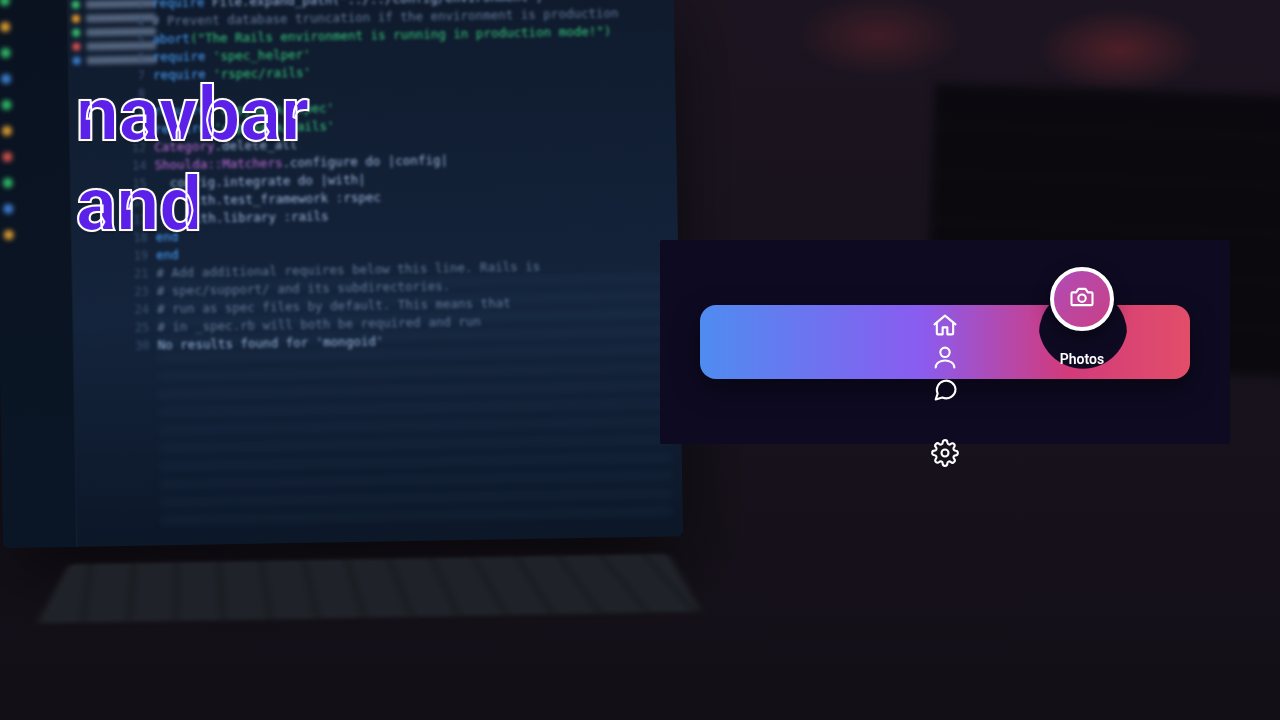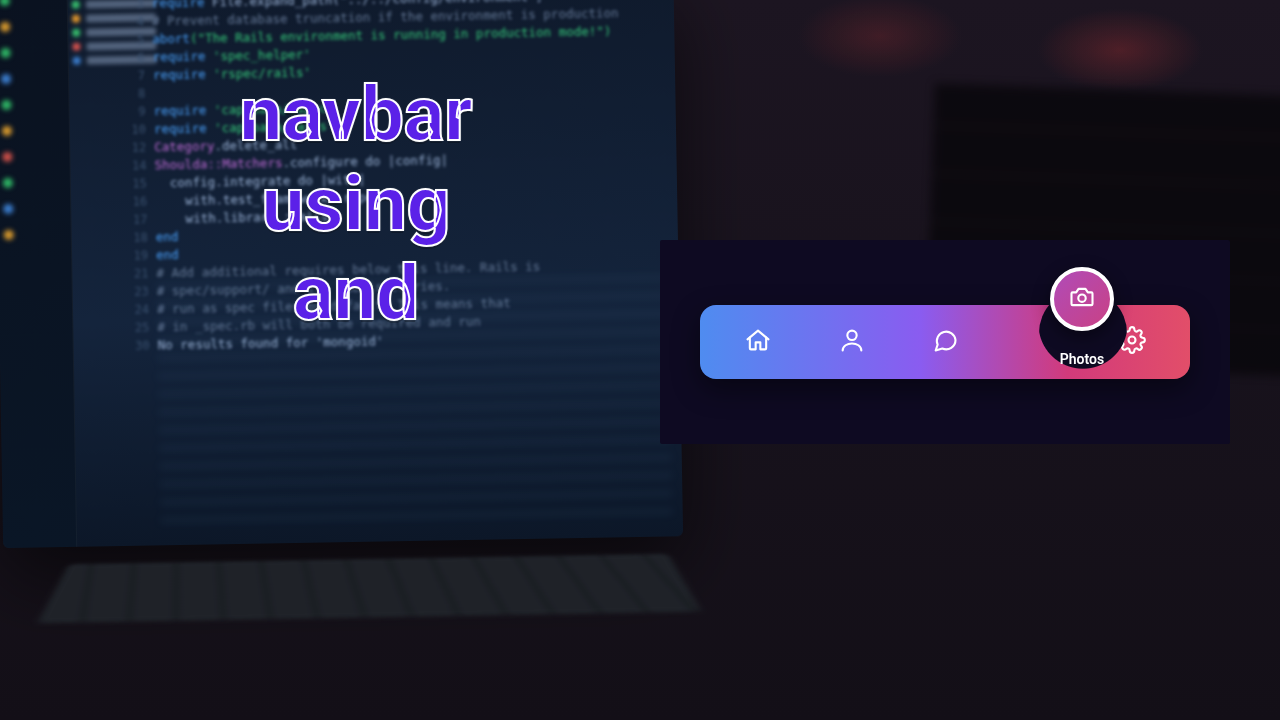--- a/index.html
+++ b/index.html
@@ -155,21 +155,20 @@
     top: 70px;
     width: 560px;
     font-weight: 800;
     font-size: 76px;
     line-height: 1.18;
     color: #5b21e8;
     -webkit-text-stroke: 2px #ffffff;
     text-shadow:
       0 0 2px #ffffff,
       0 3px 0 rgba(0,0,0,.25);
-    text-align: center;
     letter-spacing: 0px;
   }
 
   
   .demo-card {
     position: absolute;
     left: 660px;
     top: 240px;
     width: 570px;
     height: 204px;
@@ -183,20 +182,21 @@
     position: relative;
     width: 490px;
     height: 74px;
     border-radius: 16px;
     background: linear-gradient(90deg, #4f8cf0 0%, #8a5cf0 45%, #d23a7b 75%, #e24e69 100%);
     display: flex;
     align-items: center;
     justify-content: space-between;
     padding: 6px 28px;
     box-shadow: 0 10px 28px rgba(0,0,0,.45);
+    flex-direction: column;
   }
   .nav-item {
     width: 60px;
     display: flex;
     flex-direction: column;
     align-items: center;
     justify-content: center;
     gap: 6px;
     color: #ffffff;
     cursor: pointer;
@@ -346,21 +346,20 @@
     <div class="code" id="codeblock"><div><span class="tk-kw">require</span><span class="tk-sym"> File.expand_path("../../config/environment",</span></div><div><span class="tk-cmt"># Prevent database truncation if the environment is production</span></div><div><span class="tk-kw">abort</span><span class="tk-str">("The Rails environment is running in production mode!")</span></div><div><span class="tk-kw">require</span><span class="tk-str"> 'spec_helper'</span></div><div><span class="tk-kw">require</span><span class="tk-str"> 'rspec/rails'</span></div><div>&nbsp;</div><div><span class="tk-kw">require</span><span class="tk-str"> 'capybara/rspec'</span></div><div><span class="tk-kw">require</span><span class="tk-str"> 'capybara/rails'</span></div><div><span class="tk-fn">Category</span><span class="tk-sym">.delete_all</span></div><div><span class="tk-fn">Shoulda::Matchers</span><span class="tk-sym">.configure do |config|</span></div><div><span class="tk-sym">  config.integrate do |with|</span></div><div><span class="tk-sym">    with.test_framework :rspec</span></div><div><span class="tk-sym">    with.library :rails</span></div><div><span class="tk-kw">end</span></div><div><span class="tk-kw">end</span></div><div><span class="tk-cmt"># Add additional requires below this line. Rails is</span></div><div><span class="tk-cmt"># spec/support/ and its subdirectories.</span></div><div><span class="tk-cmt"># run as spec files by default. This means that</span></div><div><span class="tk-cmt"># in _spec.rb will both be required and run</span></div><div><span class="tk-sym">No results found for 'mongoid'</span></div></div>
 
     <div class="code-blur-extra"></div>
   </div>
 
   <div class="keyboard-strip"></div>
 </div>
 
 <div class="headline">
   <div>navbar</div>
-  <div>using</div>
   <div>and</div>
 </div>
 
 <div class="demo-card">
   <div class="navbar">
 
     <div class="nav-item">
       <span>
         <svg viewBox="0 0 24 24">
             <path d="M3 11.5 12 4l9 7.5"></path>

